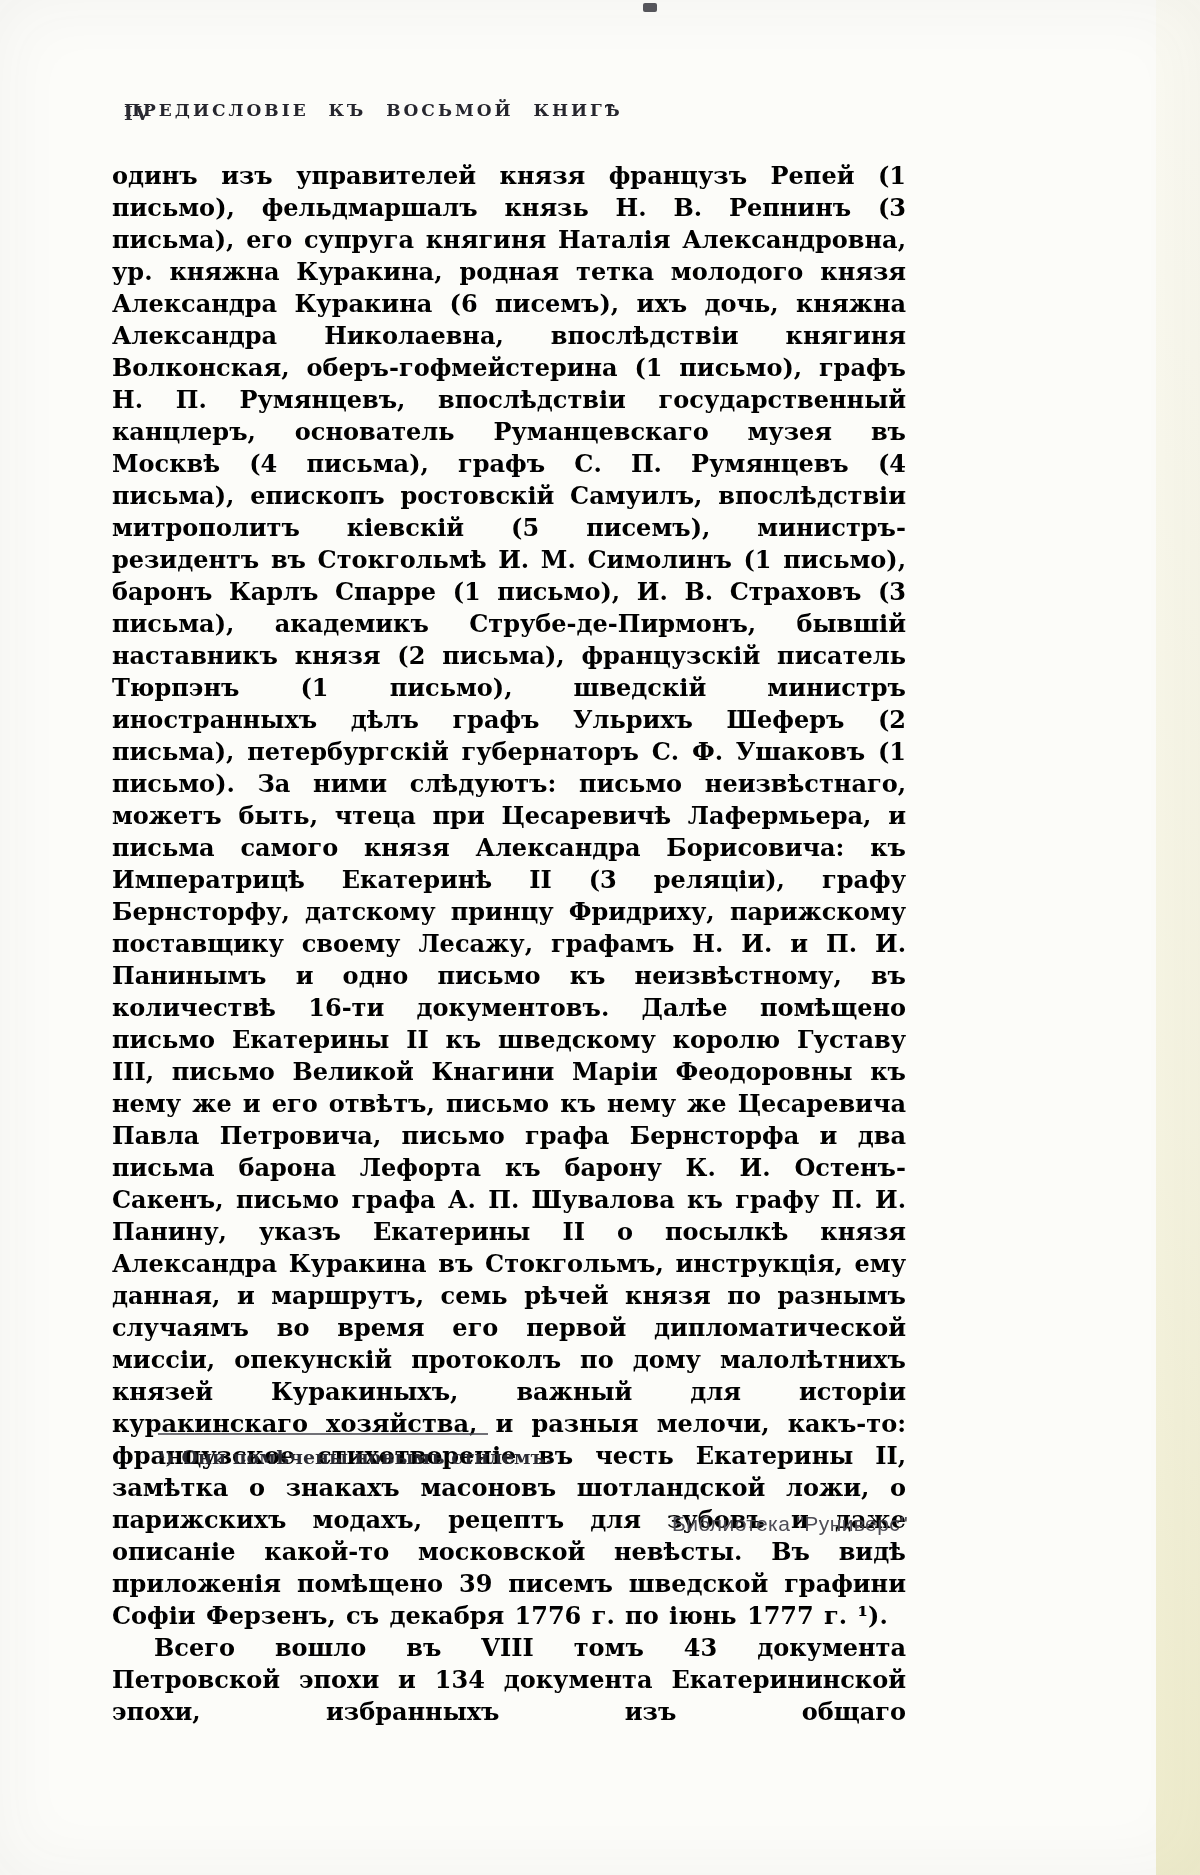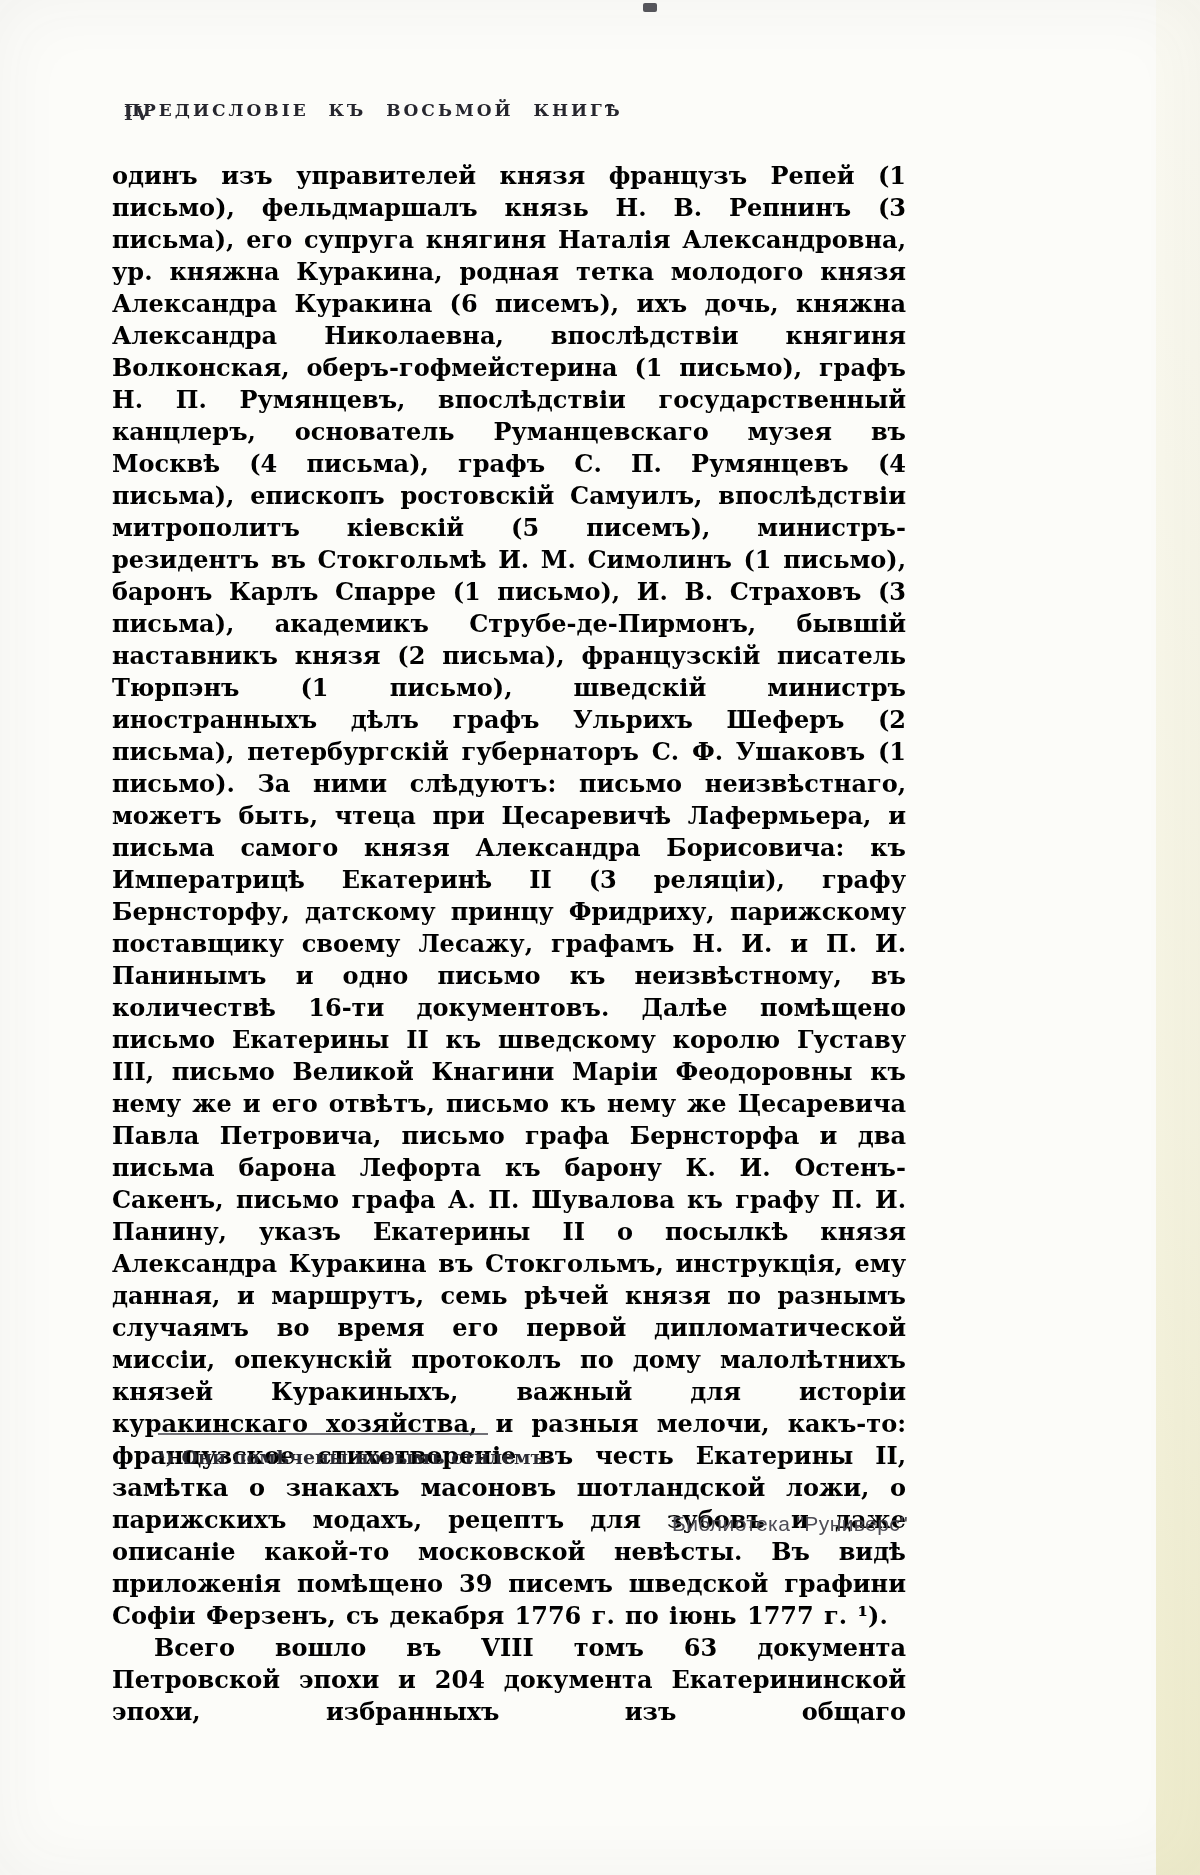--- a/index.html
+++ b/index.html
@@ -135,21 +135,21 @@
 
   <div class="scan-speck"></div>
 
   <header class="page-header">
     <span class="page-number">IV</span>
     <span class="running-title">ПРЕДИСЛОВІЕ КЪ ВОСЬМОЙ КНИГѢ</span>
   </header>
 
   <main class="body-text">
     <p class="para">одинъ изъ управителей князя французъ Репей (1 письмо), фельдмаршалъ князь Н. В. Репнинъ (3 письма), его супруга княгиня Наталія Александровна, ур. княжна Куракина, родная тетка молодого князя Александра Куракина (6 писемъ), ихъ дочь, княжна Александра Николаевна, впослѣдствіи княгиня Волконская, оберъ-гофмейстерина (1 письмо), графъ Н. П. Румянцевъ, впослѣдствіи государственный канцлеръ, основатель Руманцевскаго музея въ Москвѣ (4 письма), графъ С. П. Румянцевъ (4 письма), епископъ ростовскій Самуилъ, впослѣдствіи митрополитъ кіевскій (5 писемъ), министръ-резидентъ въ Стокгольмѣ И. М. Симолинъ (1 письмо), баронъ Карлъ Спарре (1 письмо), И. В. Страховъ (3 письма), академикъ Струбе-де-Пирмонъ, бывшій наставникъ князя (2 письма), французскій писатель Тюрпэнъ (1 письмо), шведскій министръ иностранныхъ дѣлъ графъ Ульрихъ Шеферъ (2 письма), петербургскій губернаторъ С. Ф. Ушаковъ (1 письмо). За ними слѣдуютъ: письмо неизвѣстнаго, можетъ быть, чтеца при Цесаревичѣ Лафермьера, и письма самого князя Александра Борисовича: къ Императрицѣ Екатеринѣ II (3 реляціи), графу Бернсторфу, датскому принцу Фридриху, парижскому поставщику своему Лесажу, графамъ Н. И. и П. И. Панинымъ и одно письмо къ неизвѣстному, въ количествѣ 16-ти документовъ. Далѣе помѣщено письмо Екатерины II къ шведскому королю Густаву III, письмо Великой Кнагини Маріи Феодоровны къ нему же и его отвѣтъ, письмо къ нему же Цесаревича Павла Петровича, письмо графа Бернсторфа и два письма барона Лефорта къ барону К. И. Остенъ-Сакенъ, письмо графа А. П. Шувалова къ графу П. И. Панину, указъ Екатерины II о посылкѣ князя Александра Куракина въ Стокгольмъ, инструкція, ему данная, и маршрутъ, семь рѣчей князя по разнымъ случаямъ во время его первой дипломатической миссіи, опекунскій протоколъ по дому малолѣтнихъ князей Куракиныхъ, важный для исторіи куракинскаго хозяйства, и разныя мелочи, какъ-то: французское стихотвореніе въ честь Екатерины II, замѣтка о знакахъ масоновъ шотландской ложи, о парижскихъ модахъ, рецептъ для зубовъ и даже описаніе какой-то московской невѣсты. Въ видѣ приложенія помѣщено 39 писемъ шведской графини Софіи Ферзенъ, съ декабря 1776 г. по іюнь 1777 г. ¹).</p>
-    <p class="para indent fill-last">Всего вошло въ VIII томъ 63 документа Петровской эпохи и 204 документа Екатерининской эпохи, избранныхъ изъ общаго</p>
+    <p class="para indent fill-last">Всего вошло въ VIII томъ 43 документа Петровской эпохи и 134 документа Екатерининской эпохи, избранныхъ изъ общаго</p>
   </main>
 
   <footer class="footnote">
     <span class="footnote-marker">¹)</span><span>Они помѣчены новымъ стилемъ.</span>
   </footer>
 
   <div class="watermark">Библиотека "Руниверс"</div>
 
   <div class="edge-tint"></div>
 

